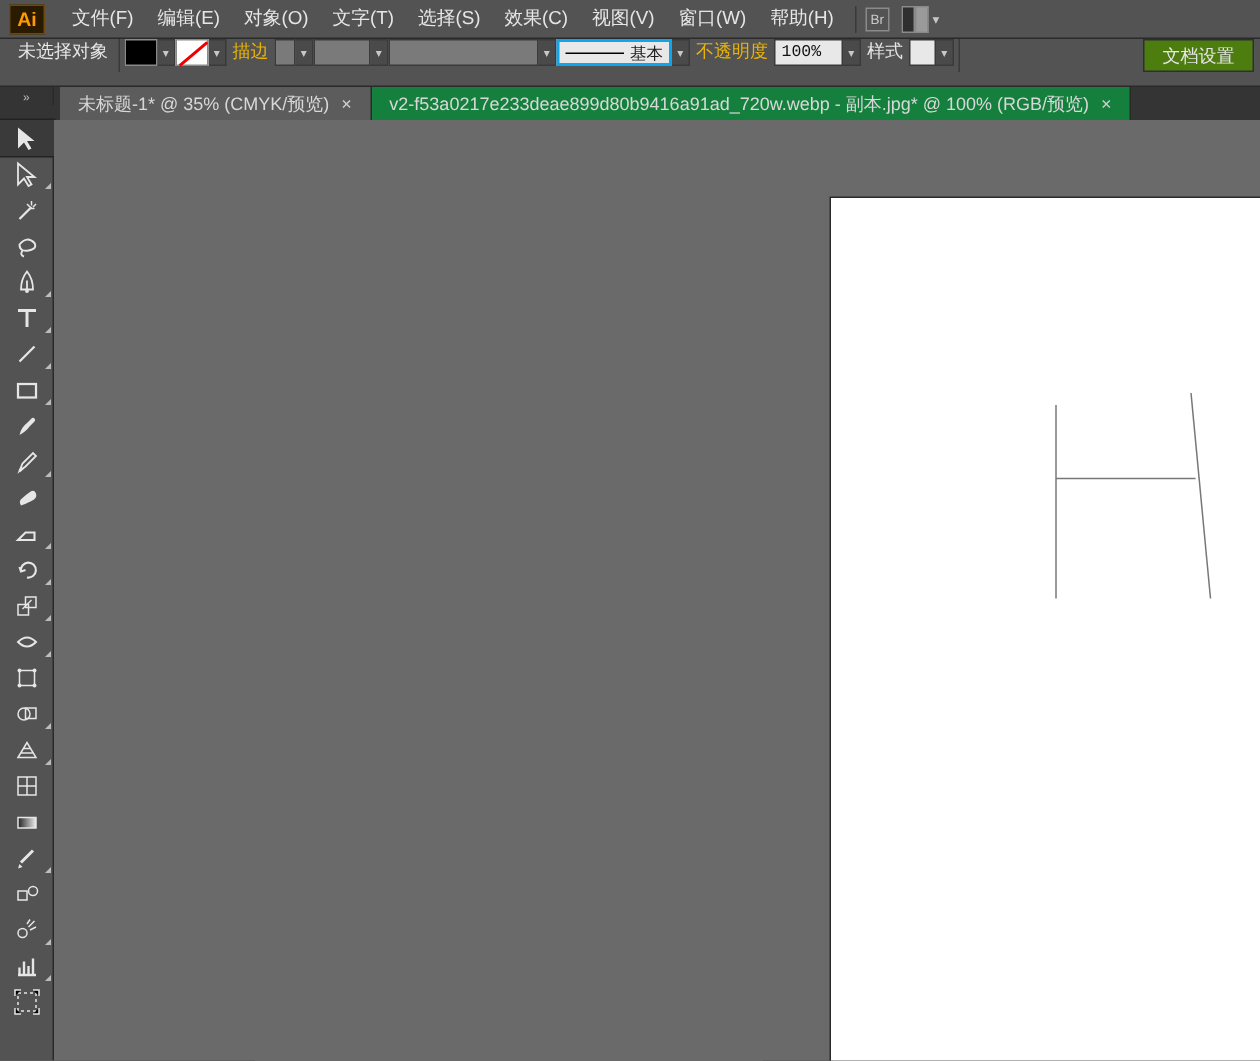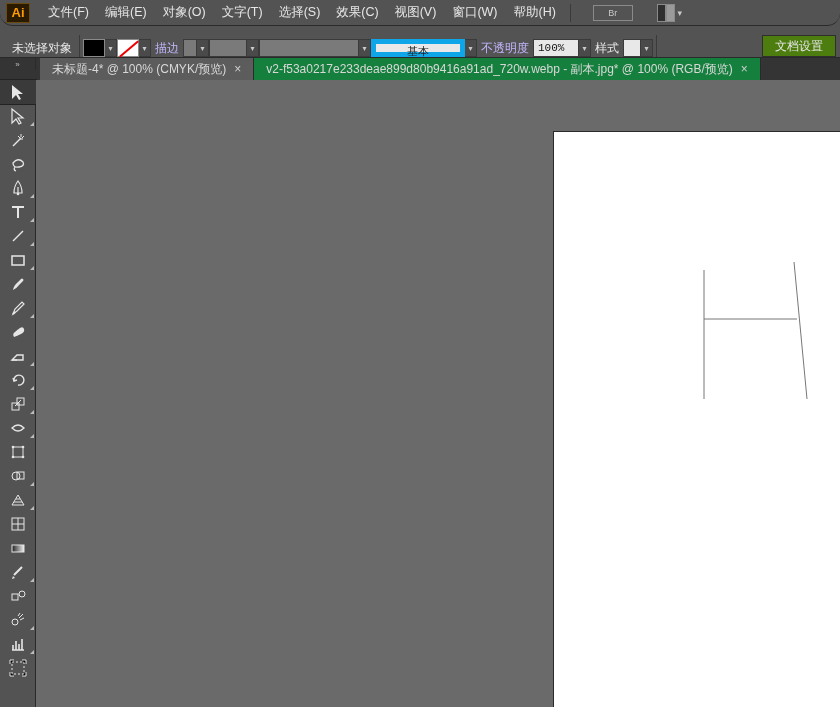--- a/index.html
+++ b/index.html
@@ -12,68 +12,67 @@
     overflow: hidden;
     position: relative;
   }
   
   .menubar {
     height: 26px;
     background: #535353;
     border-bottom: 1px solid #2a2a2a;
     display: flex; align-items: center;
     padding-left: 6px;
-    border-radius: 13px;
   }
   .app-icon {
     width: 24px; height: 20px;
     background: #2a1a00;
     border: 1px solid #6a4a10;
     color: #ff9a00;
     font-weight: bold;
     font-size: 13px;
     display: flex; align-items: center; justify-content: center;
     margin-right: 10px;
   }
   .menu-item {
     padding: 4px 8px;
     cursor: default;
     font-size: 12.5px;
   }
   .menu-sep {
     width: 1px; height: 18px; background: #3a3a3a; margin: 0 6px;
   }
   .menubar-right-icon {
-    width: 40px; height: 16px;
+    width: 16px; height: 16px;
     border: 1px solid #8a8a8a;
-    margin: 0 16px;
+    margin: 0 0;
     display: flex; align-items: center; justify-content: center;
     font-size: 9px; color: #c8c8c8;
   }
   .panel-toggle {
     width: 28px; height: 18px;
     margin-left: 8px;
     display: flex;
   }
   .panel-toggle .seg { flex: 1; border: 1px solid #8a8a8a; }
   .panel-toggle .seg.dark { background: #2f2f2f; }
   .panel-toggle .seg.light { background: #9a9a9a; }
   .panel-toggle .arrow { width: 10px; color: #c8c8c8; font-size: 9px; display:flex;align-items:center;justify-content:center; }
 
   
   .control-bar {
     height: 32px;
     background: #535353;
     border-bottom: 1px solid #2a2a2a;
-    display: flex; align-items: flex-end;
+    display: flex; align-items: flex-start;
     padding-left: 8px; gap: 0;
     white-space: nowrap;
   }
   .ctl-text { padding: 0 4px; color: #e6e6e6; }
-  .ctl-text.orange { color: #c4b5fd; }
+  .ctl-text.orange { color: #eab308; }
   .fill-swatch {
     width: 22px; height: 18px; background: #000; border: 1px solid #8a8a8a;
     position: relative;
   }
   .dropdown-arrow {
     width: 12px; height: 18px; border: 1px solid #3a3a3a; border-left: none;
     background: #4a4a4a;
     display: flex; align-items: center; justify-content: center;
     color: #c8c8c8; font-size: 8px;
   }
@@ -89,23 +88,23 @@
   .stroke-weight-box {
     width: 14px; height: 18px; background: #7a7a7a; border: 1px solid #3a3a3a;
   }
   .long-dropdown {
     height: 18px; background: #7a7a7a; border: 1px solid #3a3a3a;
     display: flex; align-items: center;
   }
   .long-dropdown.w38 { width: 38px; }
   .long-dropdown.w100 { width: 100px; }
   .brush-box {
-    width: 94px; height: 18px; background: #e8e8e8; border: 5px solid #0ea5e9;
+    width: 77px; height: 18px; background: #e8e8e8; border: 2px solid #0ea5e9;
     display: flex; align-items: center; justify-content: space-between;
-    padding: 0 4px; color: #222; font-size: 11px; flex-direction: column;
+    padding: 0 4px; color: #222; font-size: 11px;
   }
   .brush-box .line { flex: 1; height: 1px; background: #000; margin-right: 4px; }
   .opacity-field {
     width: 46px; height: 18px; background: #e8e8e8; border: 1px solid #3a3a3a;
     color: #111; font-size: 11px; display: flex; align-items: center; padding-left: 4px; font-family: Liberation Mono, monospace;
   }
   .style-swatch {
     width: 18px; height: 18px; background: #e8e8e8; border: 1px solid #3a3a3a;
   }
   .doc-setup-btn {
@@ -244,21 +243,21 @@
     <div class="dropdown-arrow">▾</div>
   </div>
   <div class="vsep"></div>
   <div class="doc-setup-btn">文档设置</div>
 </div>
 
 <div class="tool-handle">»</div>
 
 <div class="tabs-strip">
   <div class="tab inactive">
-    <span>未标题-4* @ 100% (CMYK/预览)</span>
+    <span>未标题-1* @ 35% (CMYK/预览)</span>
     <span class="close">×</span>
   </div>
   <div class="tab active">
     <span>v2-f53a0217e233deae899d80b9416a91ad_720w.webp - 副本.jpg* @ 100% (RGB/预览)</span>
     <span class="close">×</span>
   </div>
 </div>
 
 <div class="main">
   <div class="toolbox" id="toolbox">

